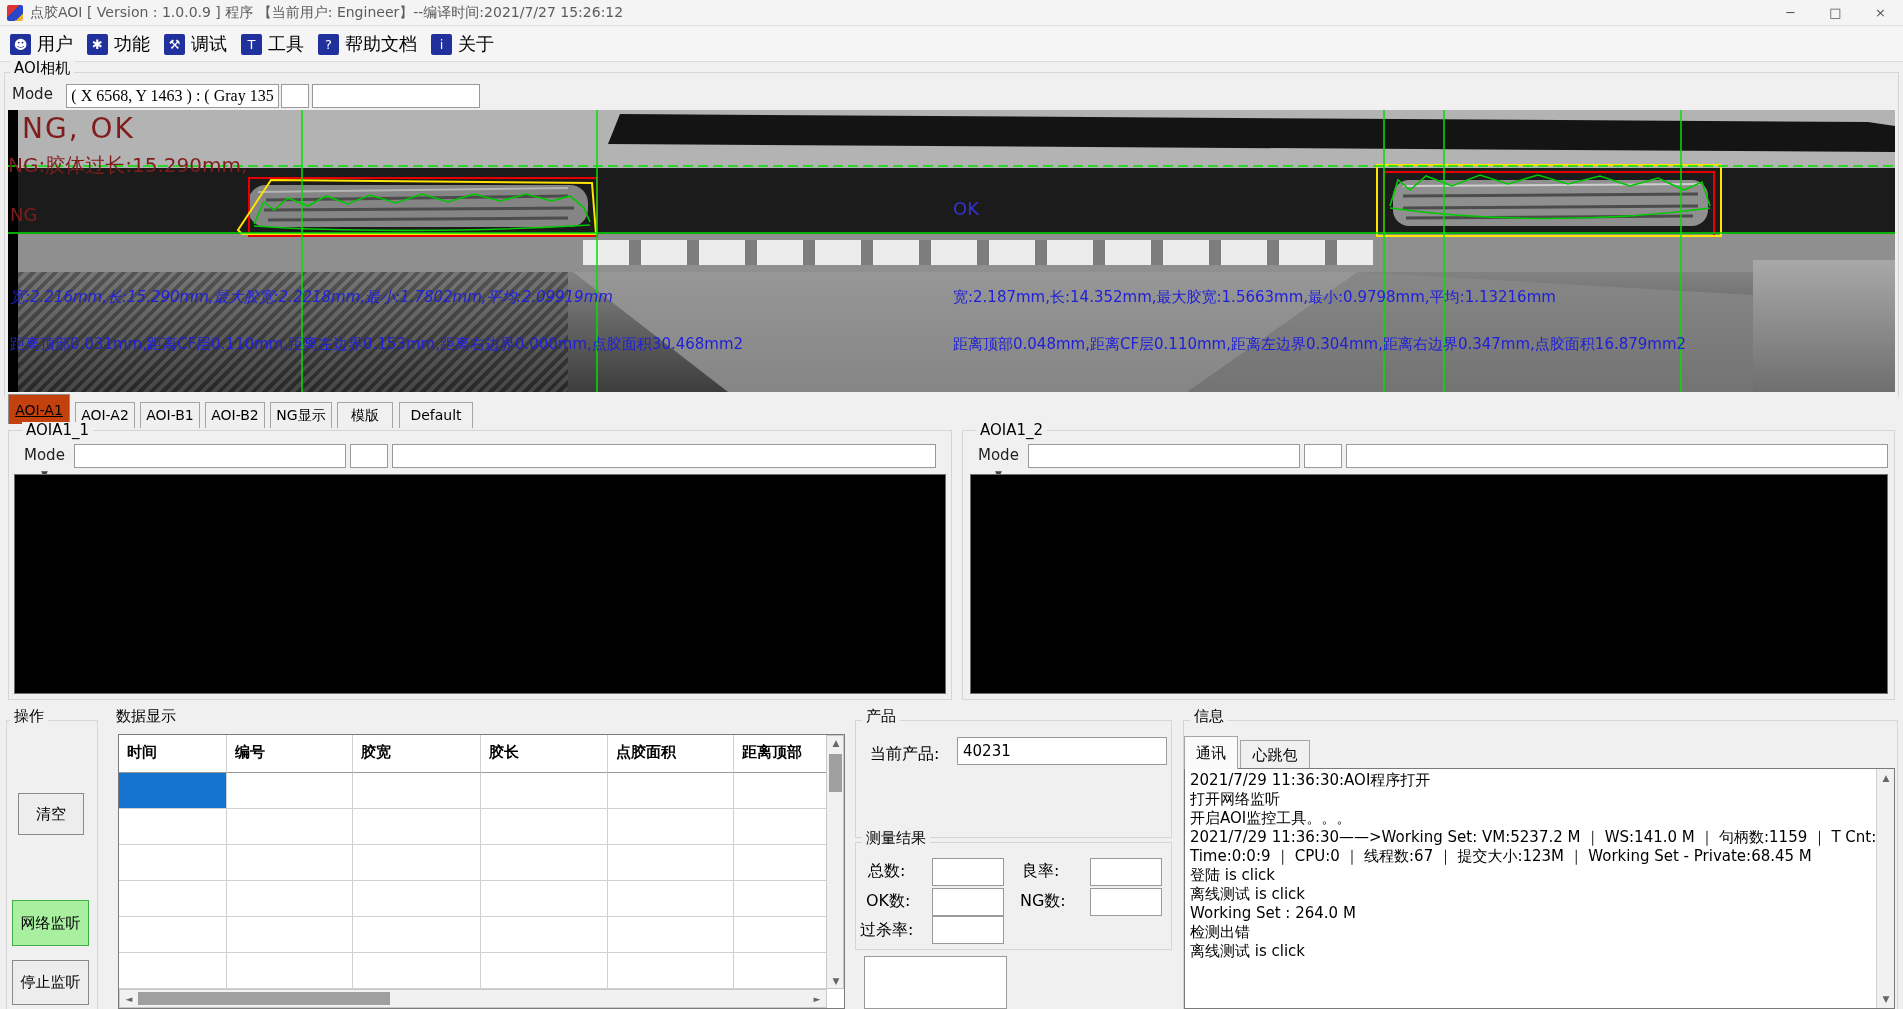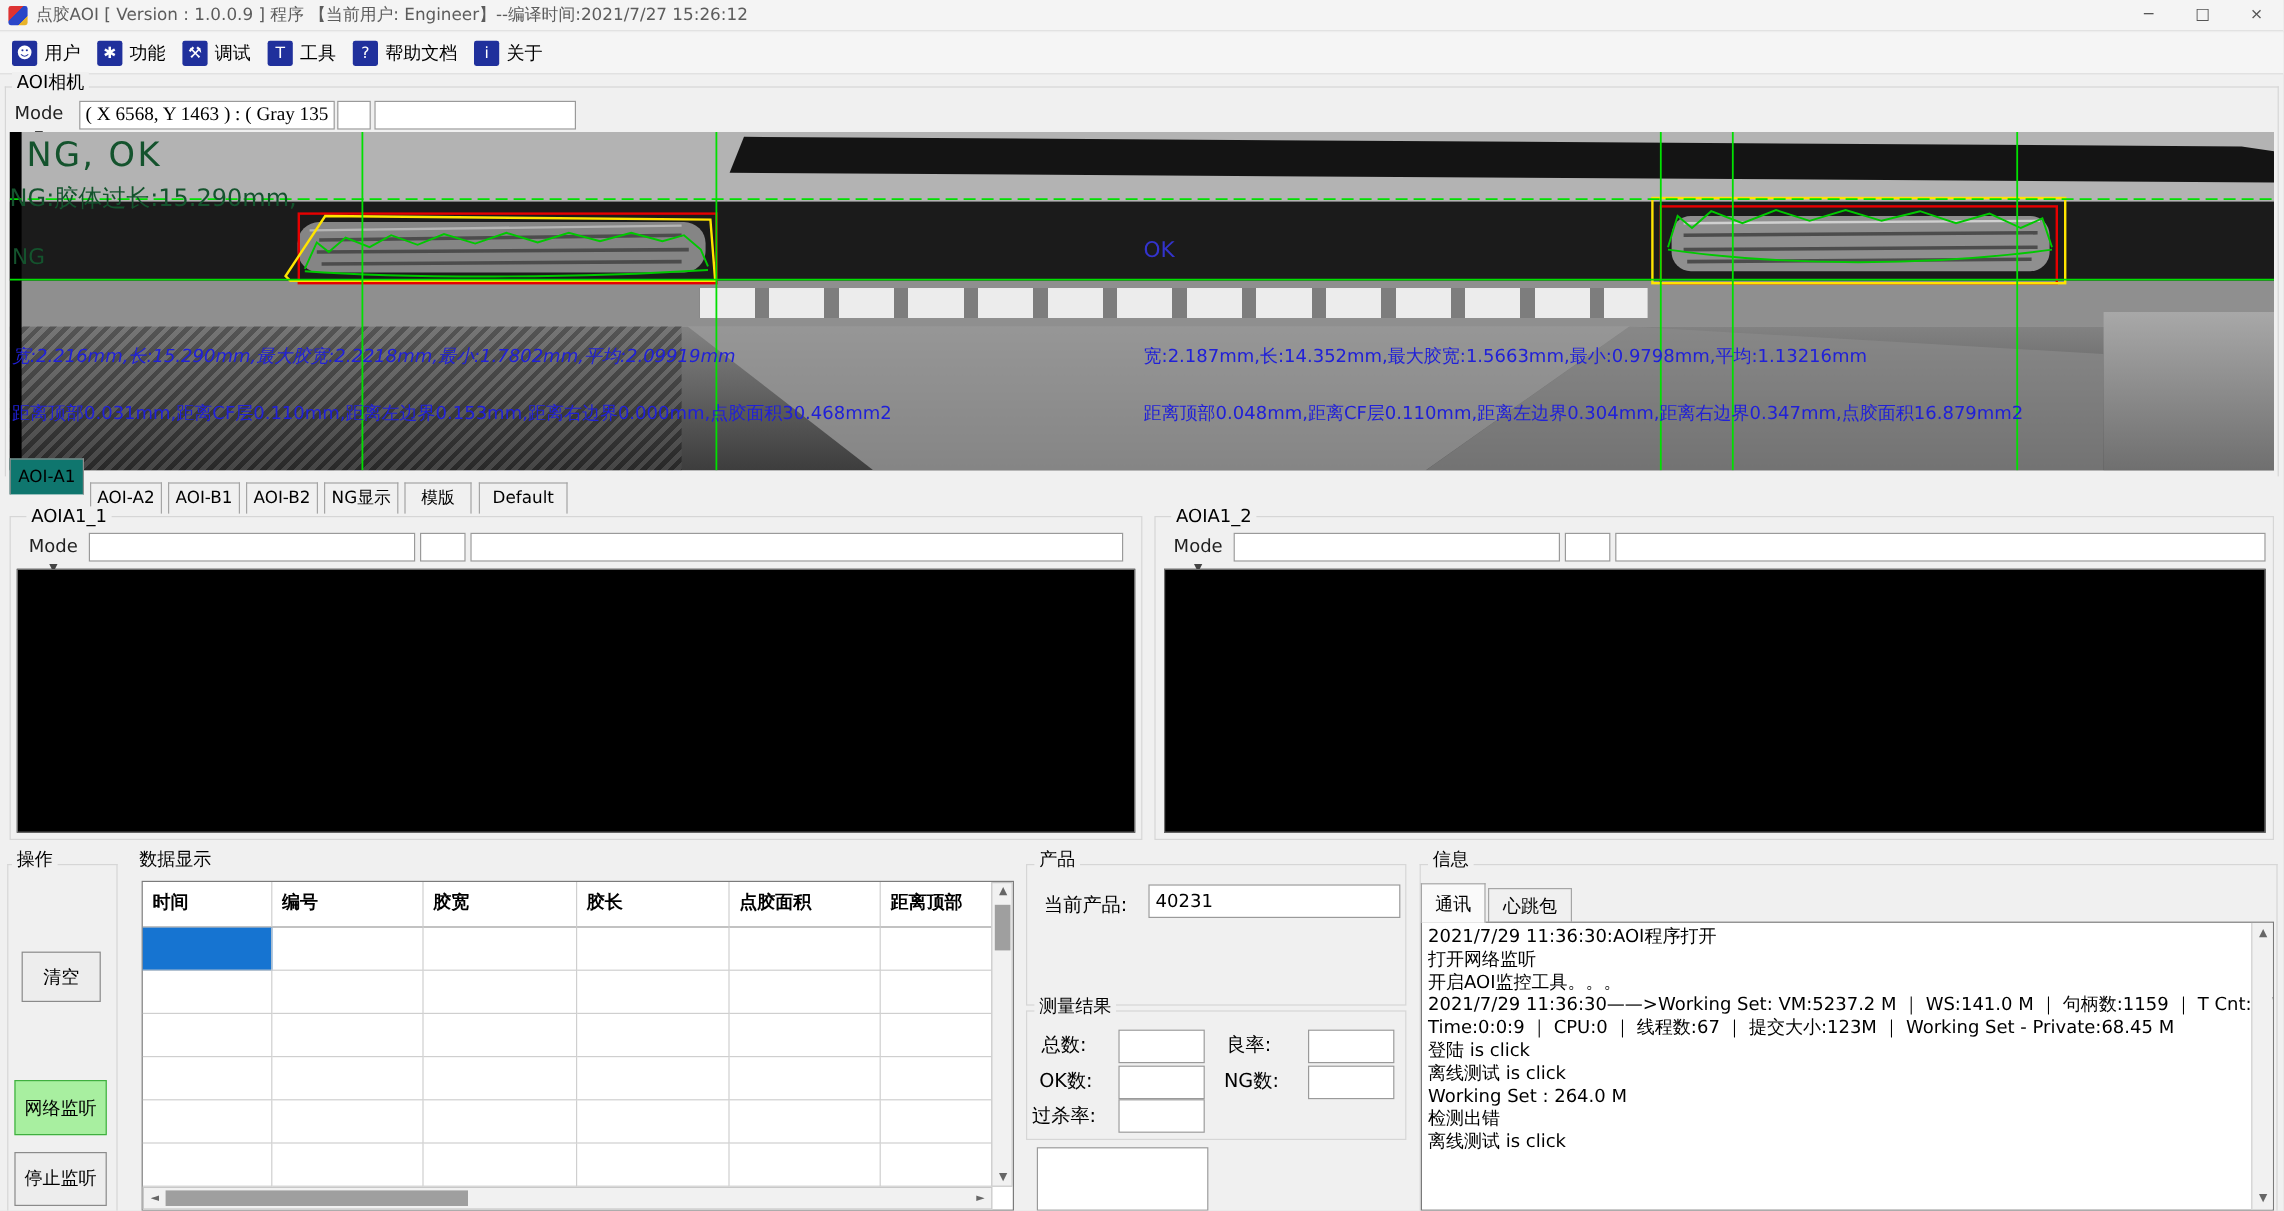--- a/index.html
+++ b/index.html
@@ -15,21 +15,21 @@
   .title-text { position:absolute; left:30px; top:4px; font-size:14px; color:#5c5c5c; white-space:nowrap; }
   .win-btn { position:absolute; top:0; width:45px; height:26px; text-align:center; line-height:26px;
              font-size:13px; color:#555; }
 
   
   .menubar { position:absolute; left:0; top:27px; width:1903px; height:35px; background:#f5f5f5;
              border-bottom:1px solid #dcdcdc; display:flex; align-items:center; padding-left:8px; }
   .menu-item { display:flex; align-items:center; gap:6px; padding:0 12px 0 2px; height:30px; cursor:default; }
   .menu-ico { width:21px; height:21px; background:#20309c; color:#fff; border-radius:2px;
               font-size:13px; line-height:21px; text-align:center; }
-  .menu-label { font-size:15px; }
+  .menu-label { font-size:18px; }
 
   
   .gbox { position:absolute; border:1px solid #d6d6d6; }
   .glegend { position:absolute; background:#f0f0f0; padding:0 4px; font-size:15px; line-height:17px; z-index:3; }
 
   
   .mode-sel { position:absolute; height:22px; font-size:15px; color:#222; display:flex; align-items:center; gap:5px;flex-direction:column; }
   .mode-arrow { font-size:9px; color:#444; }
   .field { position:absolute; background:#fff; border:1px solid #9a9a9a; height:24px; }
   .coords { font-family:"Liberation Serif","DejaVu Serif",serif; font-size:16px; text-align:center; line-height:22px; }
@@ -42,27 +42,27 @@
                background:repeating-linear-gradient(90deg,#ececec 0 46px,#7d7d7d 46px 58px); }
   .ph-bottom { position:absolute; left:0; top:162px; width:1887px; height:120px;
                background:linear-gradient(#828282,#3d3d3d); }
   .ph-weave  { position:absolute; left:0; top:162px; width:560px; height:120px;
                background:repeating-linear-gradient(135deg,rgba(0,0,0,.35) 0 4px,rgba(90,90,90,.3) 4px 8px); }
   .ph-right-light { position:absolute; left:1745px; top:150px; width:142px; height:132px;
                background:linear-gradient(#a8a8a8,#6f6f6f); }
   .ph-leftbar { position:absolute; left:0; top:0; width:10px; height:282px; background:#000; }
   #photo svg { position:absolute; left:0; top:0; }
   .ov { position:absolute; white-space:nowrap; }
-  .ov-red  { color:#14532d; }
+  .ov-red  { color:#7f1d1d; }
   .ov-blue { color:#2020d8; font-size:15px; }
 
   
   .tab { position:absolute; text-align:center; font-size:14px; background:#f0f0f0;
          border:1px solid #a5a5a5; border-bottom:none; line-height:24px; height:26px; top:402px; }
-  .tab.active { background:#0f766e; height:30px; top:382px; line-height:30px; border-color:#8e8e8e; z-index:2; }
+  .tab.active { background:#c2410c; height:30px; top:394px; line-height:30px; border-color:#8e8e8e; z-index:2;text-decoration:underline; }
 
   
   .canvas { position:absolute; background:#000; border:1px solid #6e6e6e; }
 
   
   .btn { position:absolute; background:#ededed; border:1px solid #8a8a8a; text-align:center;
          font-size:15px; display:flex; align-items:center; justify-content:center; }
   .btn.green { background:#a8efa0; border:1px solid #3faf3f; }
 
   

